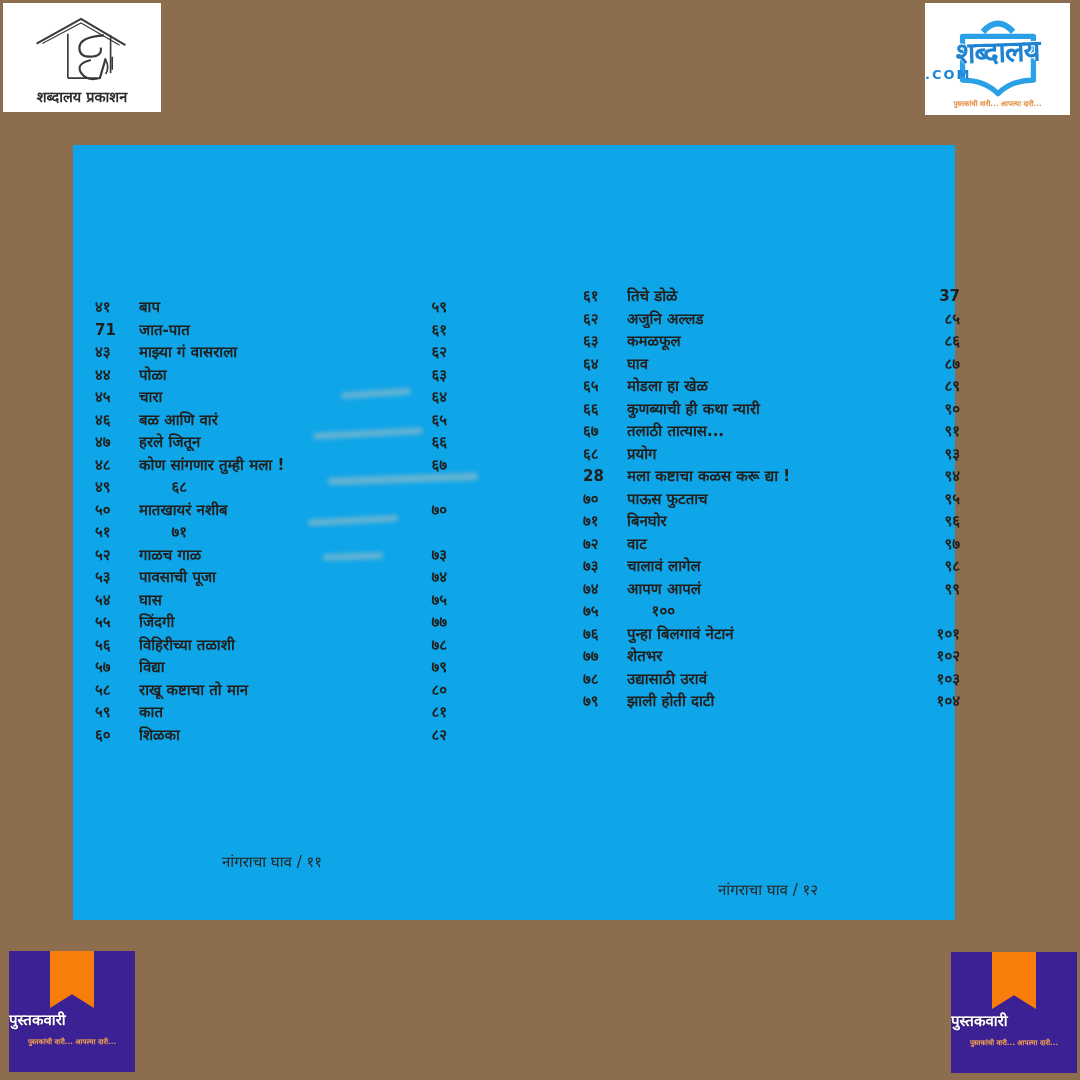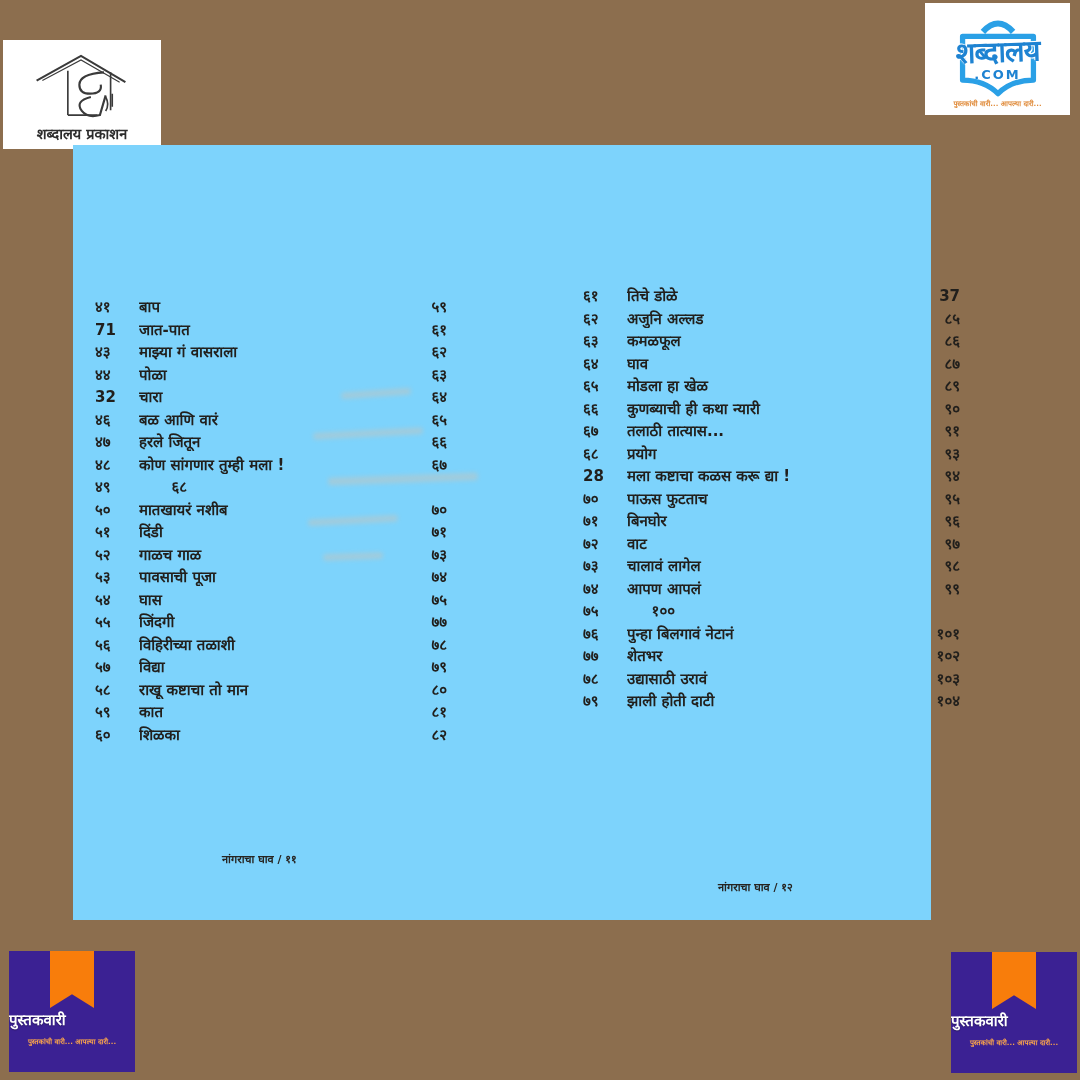--- a/index.html
+++ b/index.html
@@ -4,60 +4,61 @@
 <style>
   html,body{margin:0;padding:0;}
   body{
     width:1080px;height:1080px;position:relative;overflow:hidden;
     background:#8c6e4e;
     font-family:"DejaVu Sans",sans-serif;
   }
   
   .spread{
     position:absolute;left:73px;top:145px;width:858px;height:775px;
-    background:#7dd3fc;
+    background:#0ea5e9;
+    padding-left:24px;
   }
   .toc-col{position:absolute;}
   .toc-row{display:flex;align-items:baseline;height:22.5px;font-size:15px;font-weight:700;color:#211f1c;}
   .toc-row .num{width:44px;flex:none;}
   .toc-row .title{flex:1;white-space:nowrap;overflow:hidden;}
   .toc-row .pg{width:48px;flex:none;text-align:right;}
   .toc-left{left:22px;top:151px;width:352px;}
   .toc-right{left:510px;top:140px;width:377px;}
-  .footer{position:absolute;font-size:11px;font-weight:700;color:#262421;white-space:nowrap;}
+  .footer{position:absolute;font-size:15px;font-weight:400;color:#262421;white-space:nowrap;}
   .footer-left{left:149px;top:706px;}
   .footer-right{left:645px;top:734px;}
   
   .ghost{position:absolute;background:#c9c3b8;opacity:.45;filter:blur(2px);border-radius:3px;}
   .g1{left:268px;top:245px;width:70px;height:7px;transform:rotate(-4deg);}
   .g2{left:240px;top:285px;width:110px;height:7px;transform:rotate(-3deg);}
   .g3{left:255px;top:330px;width:150px;height:8px;transform:rotate(-2deg);}
   .g4{left:235px;top:372px;width:90px;height:7px;transform:rotate(-3deg);}
   .g5{left:250px;top:408px;width:60px;height:7px;transform:rotate(-2deg);}
   
   .logo-tl{
     position:absolute;left:3px;top:3px;width:158px;height:109px;background:#ffffff;
-    display:flex;flex-direction:column;align-items:center;justify-content:flex-end;padding-bottom:6px;box-sizing:border-box;margin-top:37px;
+    display:flex;flex-direction:column;align-items:center;justify-content:flex-end;padding-bottom:6px;box-sizing:border-box;
   }
   .logo-tl svg{position:absolute;top:6px;left:28px;}
   .logo-tl .pub-name{font-size:14.5px;font-weight:700;color:#2c2c2c;white-space:nowrap;}
   
   .logo-tr{
     position:absolute;left:925px;top:3px;width:145px;height:112px;background:#ffffff;
     overflow:hidden;
   }
   .logo-tr svg{position:absolute;left:24px;top:6px;}
   .logo-tr .site-title{
     position:absolute;left:0;top:28px;width:145px;text-align:center;
     font-size:29px;font-weight:800;color:#1e83d2;transform:rotate(-2deg);
     text-shadow:0 0 2px #fff,1px 1px 0 #fff,-1px -1px 0 #fff;
     white-space:nowrap;letter-spacing:-1px;
   }
   .logo-tr .site-domain{
-    position:absolute;left:0;top:64px;width:145px;text-align:center;
+    position:absolute;left:0;top:64px;width:145px;text-align:left;
     font-size:13px;font-weight:800;color:#1e83d2;letter-spacing:2px;
   }
   .logo-tr .site-tagline{
     position:absolute;left:0;top:96px;width:145px;text-align:center;
     font-size:7px;font-weight:700;color:#e08b3a;white-space:nowrap;
   }
   
   .logo-b{
     position:absolute;width:126px;height:121px;background:#3b2193;overflow:hidden;
   }
@@ -124,21 +125,21 @@
         <span class="num">४३</span>
         <span class="title">माझ्या गं वासराला</span>
         <span class="pg">६२</span>
       </div>
     <div class="toc-row">
         <span class="num">४४</span>
         <span class="title">पोळा</span>
         <span class="pg">६३</span>
       </div>
     <div class="toc-row">
-        <span class="num">32</span>
+        <span class="num">४५</span>
         <span class="title">चारा</span>
         <span class="pg">६४</span>
       </div>
     <div class="toc-row">
         <span class="num">४६</span>
         <span class="title">बळ आणि वारं</span>
         <span class="pg">६५</span>
       </div>
     <div class="toc-row">
         <span class="num">४७</span>
@@ -154,21 +155,20 @@
         <span class="num">४९</span>
         <span class="pg">६८</span>
       </div>
     <div class="toc-row">
         <span class="num">५०</span>
         <span class="title">मातखायरं नशीब</span>
         <span class="pg">७०</span>
       </div>
     <div class="toc-row">
         <span class="num">५१</span>
-        <span class="title">दिंडी</span>
         <span class="pg">७१</span>
       </div>
     <div class="toc-row">
         <span class="num">५२</span>
         <span class="title">गाळच गाळ</span>
         <span class="pg">७३</span>
       </div>
     <div class="toc-row">
         <span class="num">५३</span>
         <span class="title">पावसाची पूजा</span>

